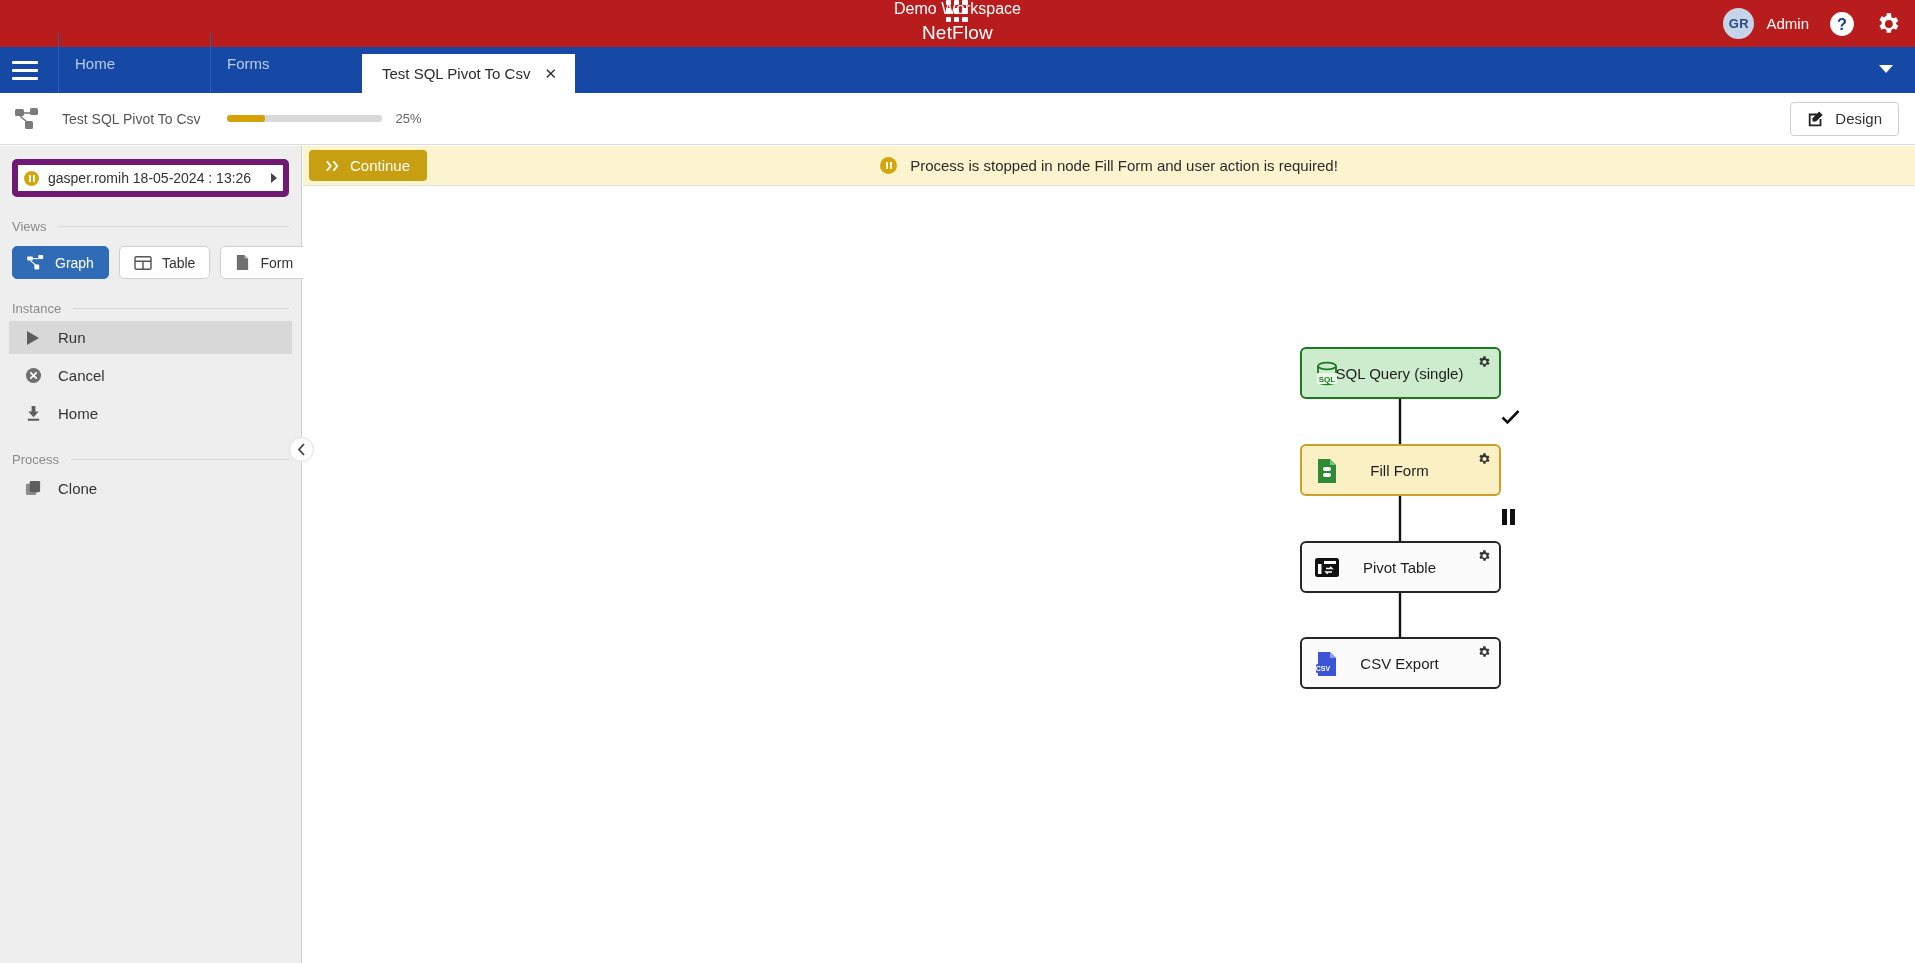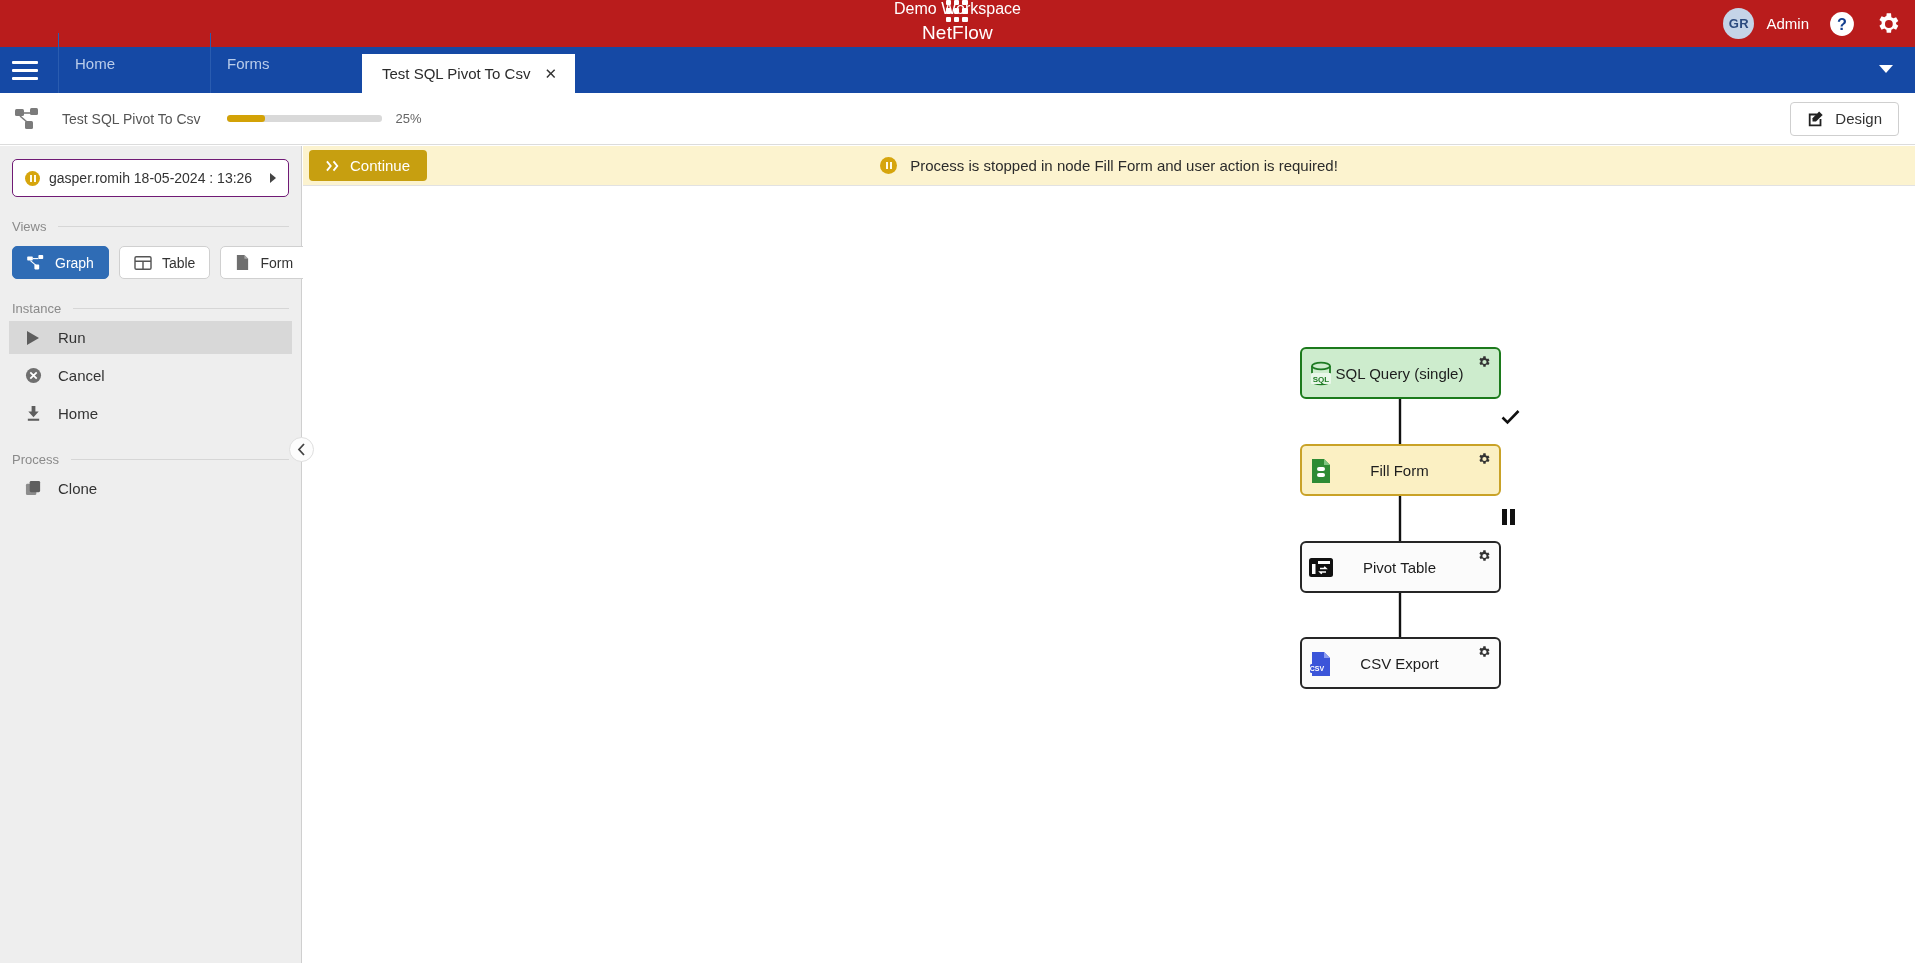--- a/index.html
+++ b/index.html
@@ -97,22 +97,22 @@
     font-size: 15px; color: #333; cursor: pointer;
   }
 
   
   .sidebar {
     position: absolute; left: 0; top: 146px; width: 302px; bottom: 0;
     background: #eeeeee; border-right: 1px solid #cfcfcf;
   }
   .inst-select {
     margin: 13px 12px 0 12px; height: 38px;
-    background: #fff; border: 1px solid #701a75; border-radius: 5px;
-    display: flex; align-items: center; padding: 0 12px;
+    background: #fff; border: 6px solid #701a75; border-radius: 5px;
+    display: flex; align-items: center; padding: 0 6px;
     font-size: 14px; color: #333; cursor: pointer;
   }
   .pause-circle {
     width: 15px; height: 15px; border-radius: 50%; background: #d6a50d;
     display: inline-flex; align-items: center; justify-content: center;
     gap: 2px; flex: none; margin-right: 9px;
   }
   .pause-circle i { width: 2px; height: 7px; background: #fffbe9; display: block; }
   .inst-label { flex: 1; white-space: nowrap; }
   .chev-right {
@@ -170,21 +170,21 @@
   .canvas {
     position: absolute; left: 303px; top: 187px; right: 0; bottom: 0;
     background: #ffffff; overflow: hidden;
   }
   .node {
     position: absolute; width: 201px; height: 52px;
     border-radius: 6px; display: flex; align-items: center;
     background: #ffffff; border: 2px solid #222;
   }
   .node .n-ico {
-    position: absolute; left: 5px; top: 11px;
+    position: absolute; left: 11px; top: 11px;
     width: 28px; height: 28px; display: flex; align-items: center; justify-content: center;
   }
   .node .n-label {
     width: 100%; text-align: center; font-size: 15px; color: #1d1d1d;
     padding-left: 10px; padding-right: 12px;
   }
   .node .n-gear { position: absolute; right: 8px; top: 6px; cursor: pointer; }
   .node.green { background: #cdeccd; border-color: #1c7a1c; }
   .node.yellow { background: #fbf0c3; border-color: #c9a227; }
   .node.plain { background: #fbfbfb; border-color: #262626; }

